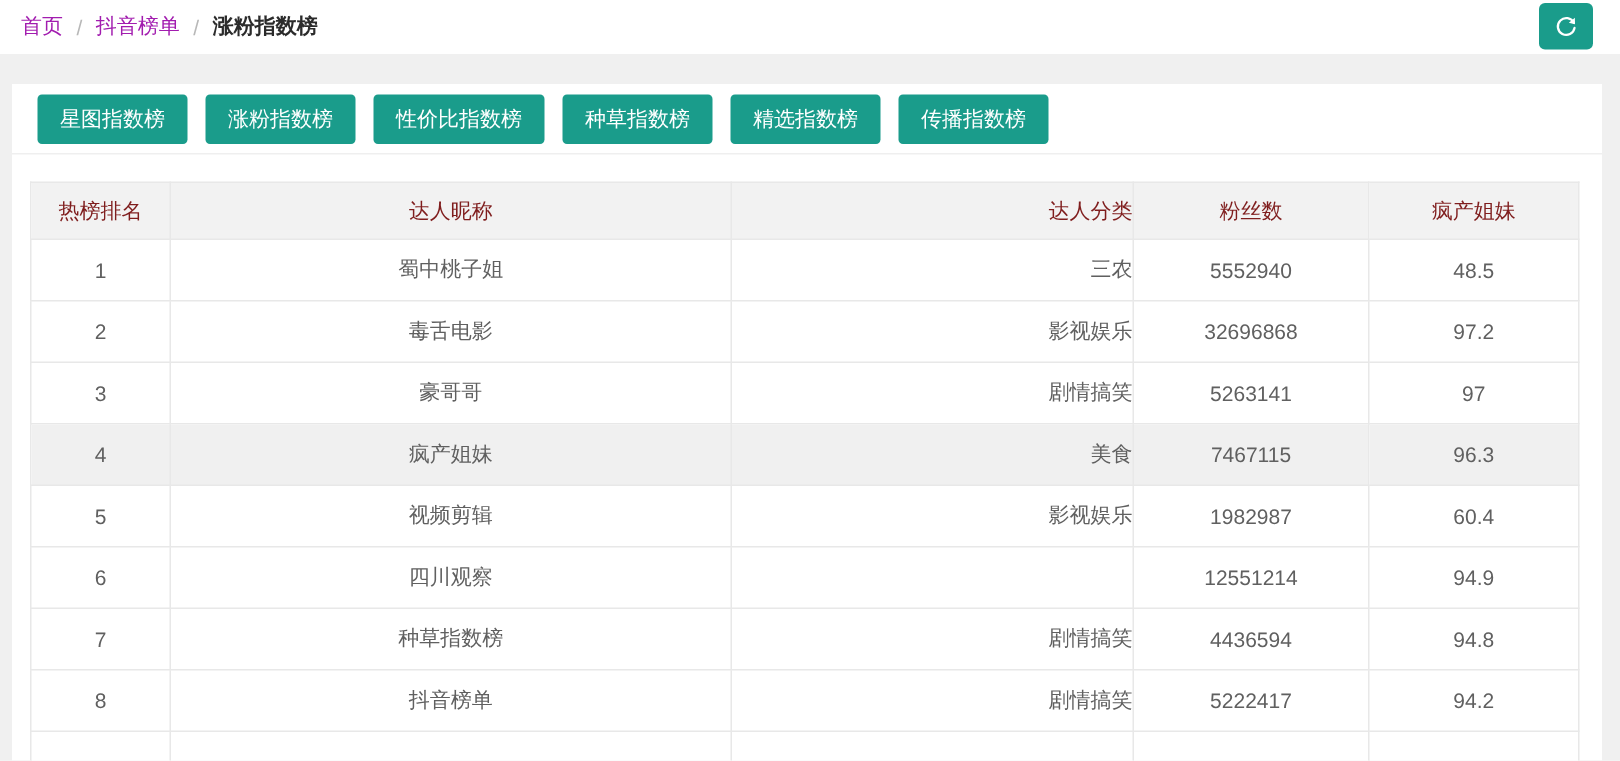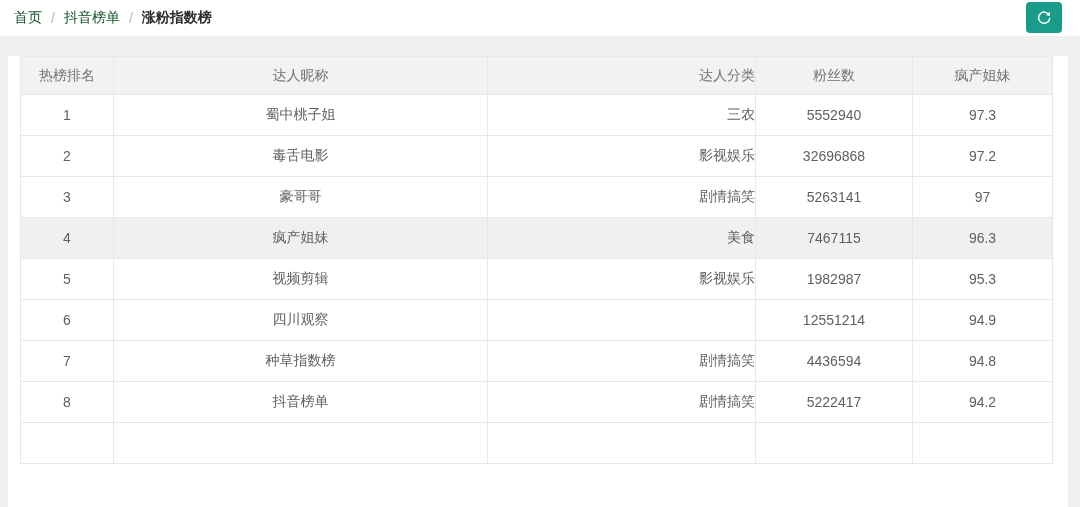--- a/index.html
+++ b/index.html
@@ -15,21 +15,21 @@
   
   .topbar {
     position: relative;
     height: 36px;
     background: #ffffff;
     display: flex;
     align-items: center;
     padding-left: 14px;
   }
   .breadcrumb { display: flex; align-items: center; gap: 9px; }
-  .crumb { color: #14532d; cursor: pointer; }
+  .crumb { color: #a21caf; cursor: pointer; }
   .crumb.current { color: #2b2b2b; font-weight: bold; cursor: default; }
   .crumb-sep { color: #b8b8b8; }
   .refresh-btn {
     position: absolute;
     top: 2px; right: 18px;
     width: 36px; height: 31px;
     background: #1a9c8b;
     border: none;
     border-radius: 4px;
     display: flex;
@@ -77,21 +77,21 @@
     border: 1px solid #e8e8e8;
     text-align: center;
     font-weight: normal;
     font-size: 14px;
     overflow: hidden;
     white-space: nowrap;
   }
   th {
     height: 38px;
     background: #f2f2f2;
-    color: #737373;
+    color: #7f1d1d;
   }
   td { height: 41px; background: #ffffff; color: #606060; }
   tr.highlighted td { background: #f0f0f0; }
   th:nth-child(3), td:nth-child(3) { text-align: right; padding-left: 10px; }
 </style>
 </head>
 <body>
 
 <div class="topbar">
   <nav class="breadcrumb">
@@ -105,20 +105,21 @@
     <span style="display:flex">
       <svg width="16" height="16" viewBox="0 0 16 16">
         <path d="M13.2 5.2 A5.6 5.6 0 1 0 13.7 8.6" fill="none" stroke="#ffffff" stroke-width="1.5" stroke-linecap="round"></path>
         <path d="M13.9 1.8 L14.0 6.1 L9.9 5.1 Z" fill="#ffffff"></path>
       </svg>
     </span>
   </button>
 </div>
 
 <div class="card">
+  <div class="tab-bar"><button class="tab-btn">星图指数榜</button><button class="tab-btn">涨粉指数榜</button><button class="tab-btn">性价比指数榜</button><button class="tab-btn">种草指数榜</button><button class="tab-btn">精选指数榜</button><button class="tab-btn">传播指数榜</button></div>
   <div class="table-wrap">
     <table>
       <colgroup>
         <col style="width:93px">
         <col style="width:374px">
         <col style="width:268px">
         <col style="width:157px">
         <col style="width:140px">
       </colgroup>
       <thead>
@@ -129,21 +130,21 @@
             <th>粉丝数</th>
             <th>疯产姐妹</th>
           </tr>
       </thead>
       <tbody>
           <tr>
             <td>1</td>
             <td>蜀中桃子姐</td>
             <td>三农</td>
             <td>5552940</td>
-            <td>97.3</td>
+            <td>48.5</td>
           </tr>
           <tr>
             <td>2</td>
             <td>毒舌电影</td>
             <td>影视娱乐</td>
             <td>32696868</td>
             <td>97.2</td>
           </tr>
           <tr>
             <td>3</td>
@@ -157,21 +158,21 @@
             <td>疯产姐妹</td>
             <td>美食</td>
             <td>7467115</td>
             <td>96.3</td>
           </tr>
           <tr>
             <td>5</td>
             <td>视频剪辑</td>
             <td>影视娱乐</td>
             <td>1982987</td>
-            <td>95.3</td>
+            <td>60.4</td>
           </tr>
           <tr>
             <td>6</td>
             <td>四川观察</td>
             <td></td>
             <td>12551214</td>
             <td>94.9</td>
           </tr>
           <tr>
             <td>7</td>

